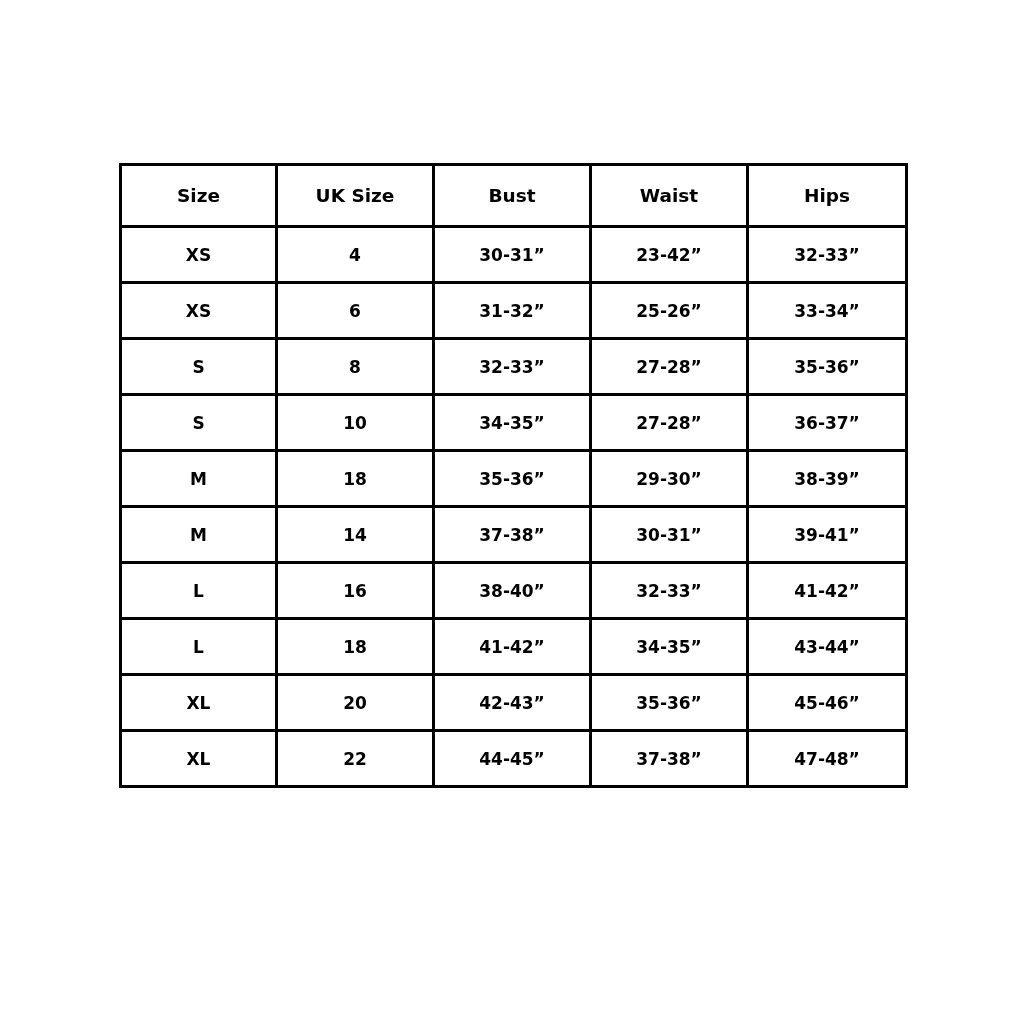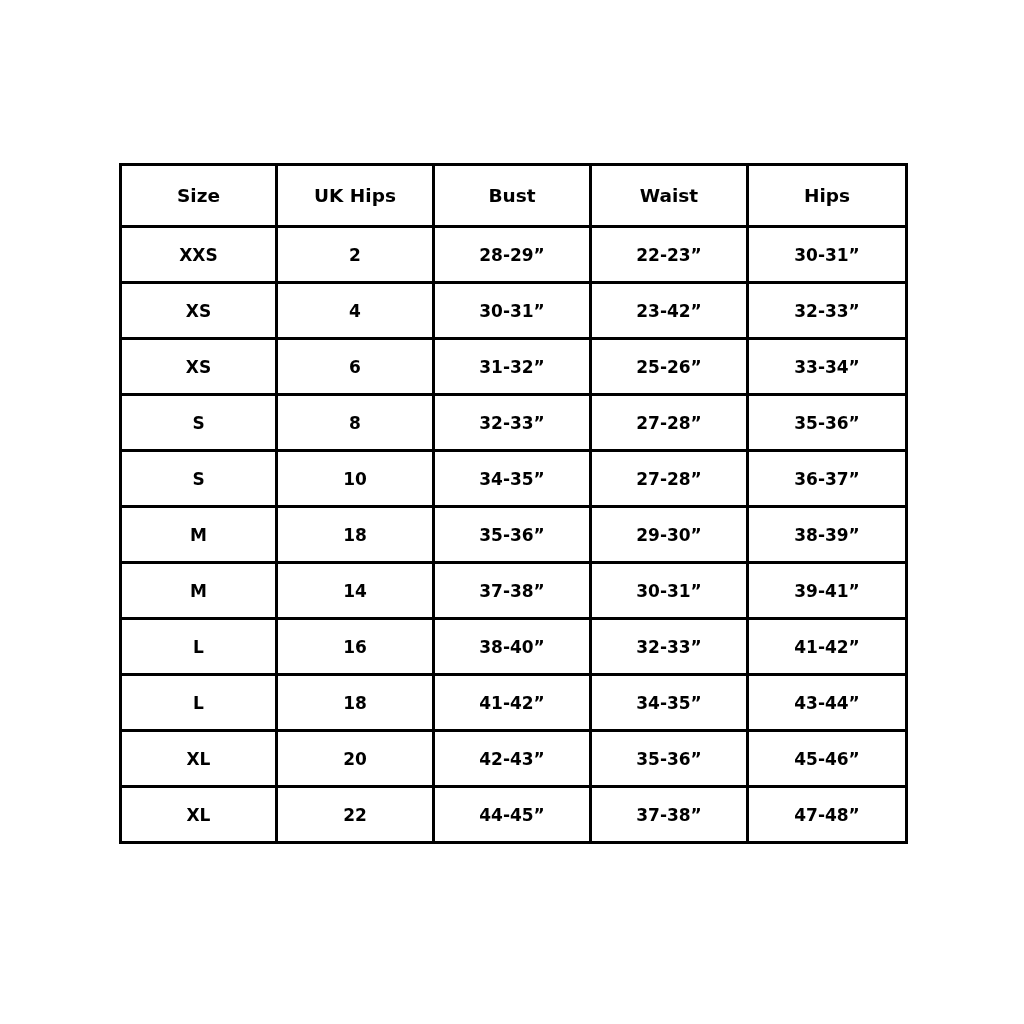--- a/index.html
+++ b/index.html
@@ -74,34 +74,27 @@
       <colgroup>
         <col class="c0">
           <col class="c1">
           <col class="c2">
           <col class="c3">
           <col class="c4">
       </colgroup>
       <thead>
         <tr>
           <th>Size</th>
-          <th>UK Hips</th>
+          <th>UK Size</th>
           <th>Bust</th>
           <th>Waist</th>
           <th>Hips</th>
         </tr>
       </thead>
       <tbody>
-        <tr>
-          <td>XXS</td>
-          <td>2</td>
-          <td>28-29”</td>
-          <td>22-23”</td>
-          <td>30-31”</td>
-        </tr>
         <tr>
           <td>XS</td>
           <td>4</td>
           <td>30-31”</td>
           <td>23-42”</td>
           <td>32-33”</td>
         </tr>
         <tr>
           <td>XS</td>
           <td>6</td>

